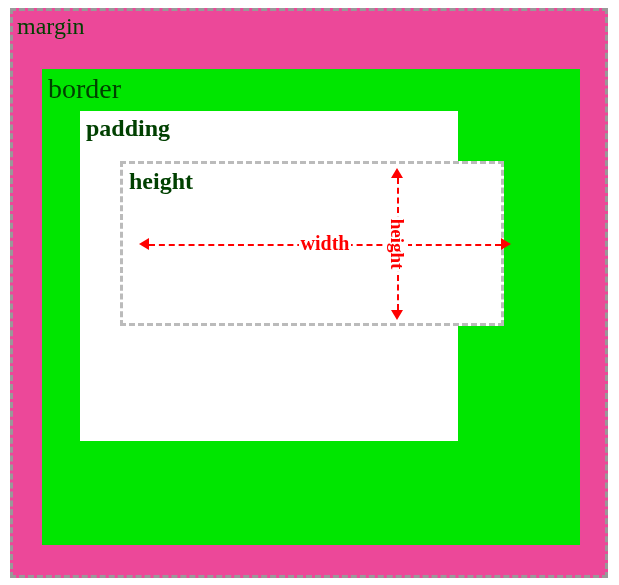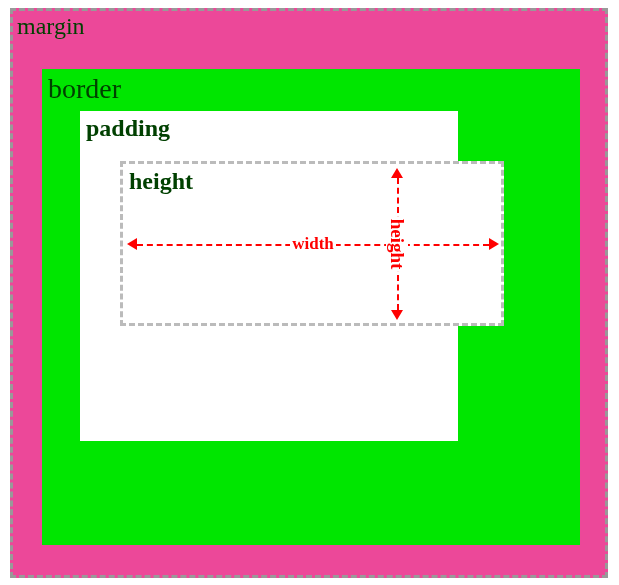--- a/index.html
+++ b/index.html
@@ -72,27 +72,27 @@
     }
     .content-label {
       position: absolute;
       left: 6px;
       top: 4px;
       font-size: 24px;
       color: #004000;
     }
     .width-arrow {
       position: absolute;
-      left: 4px;
+      left: 16px;
       top: 50%;
       transform: translateY(-50%);
       width: 372px;
       height: 24px;
       color: #ff0000;
-      font-size: 17px;
+      font-size: 20px;
       display: flex;
       align-items: center;
       justify-content: center;
     }
     .width-arrow::before {
       content: '';
       position: absolute;
       left: 10px;
       right: 10px;
       top: 50%;

